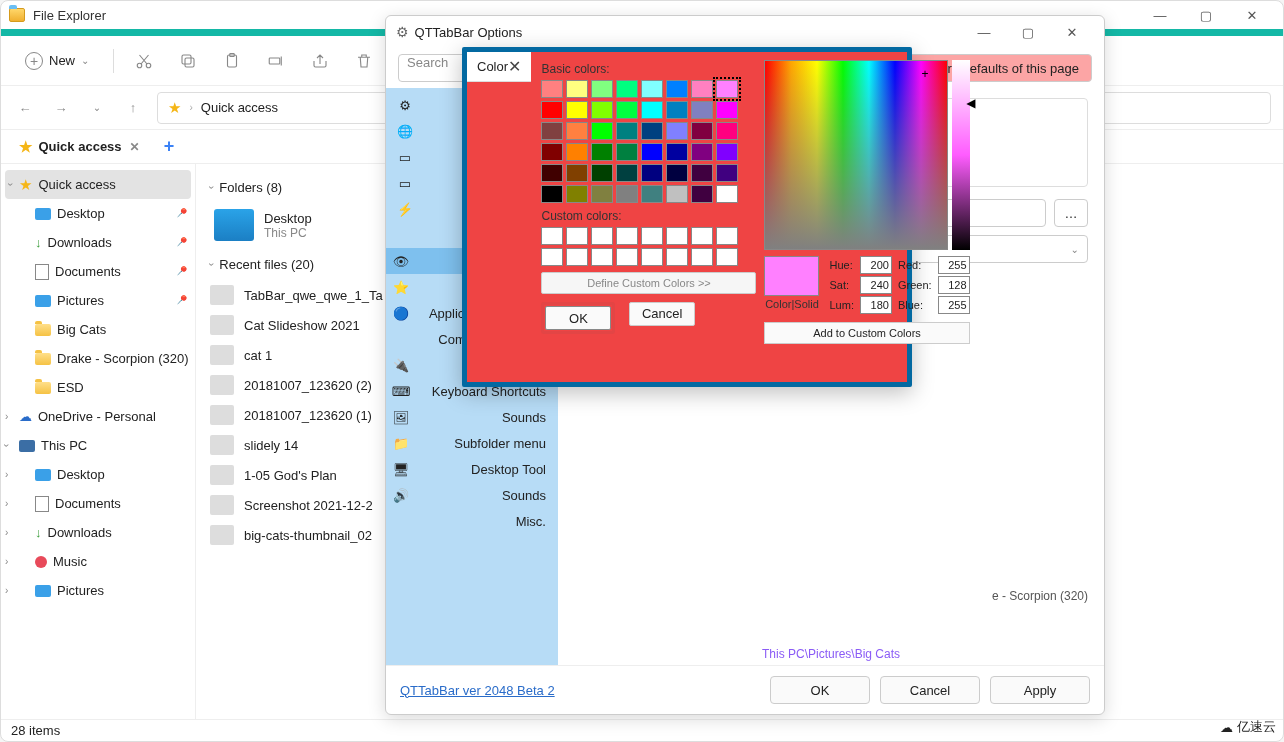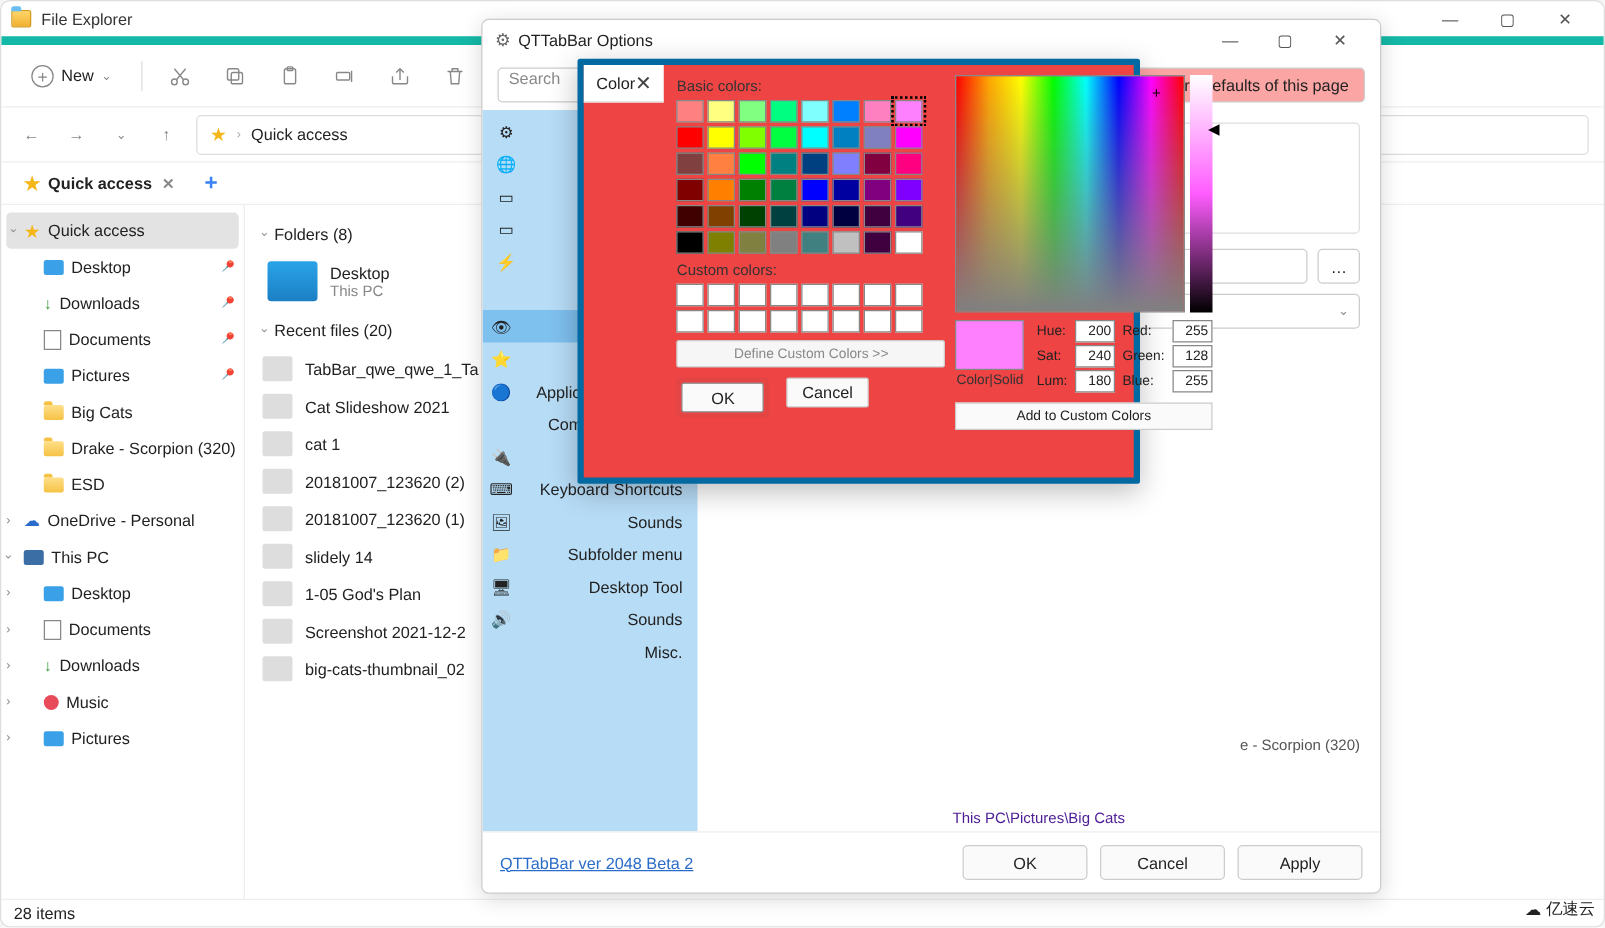--- a/index.html
+++ b/index.html
@@ -445,21 +445,21 @@
       </div>
       <div style="display:flex;gap:8px;align-items:center">
         <div style="flex:1;height:28px;border:1px solid #ccc;border-radius:4px"></div>
         <div style="width:34px;height:28px;border:1px solid #ccc;border-radius:4px;display:flex;align-items:center;justify-content:center">…</div>
       </div>
       <div style="height:28px;border:1px solid #ccc;border-radius:4px;margin-top:8px;display:flex;align-items:center;justify-content:space-between;padding:0 8px">
         <span>etch on each band</span>
         <span style="font-size:10px;color:#888">⌄</span>
       </div>
       <div class="drakepath">e - Scorpion (320)</div>
-      <div style="position:absolute;bottom:4px;left:50%;transform:translateX(-50%);color:#4c1d95;font-size:12px">This PC\Pictures\Big Cats</div>
+      <div style="position:absolute;bottom:4px;left:50%;transform:translateX(-50%);color:#8b5cf6;font-size:12px">This PC\Pictures\Big Cats</div>
     </div>
   </div>
   <div class="foot">
     <span class="link">QTTabBar ver 2048 Beta 2</span>
     <div class="spacer"></div>
     <div class="btn">OK</div>
     <div class="btn">Cancel</div>
     <div class="btn">Apply</div>
   </div>
 </div>

